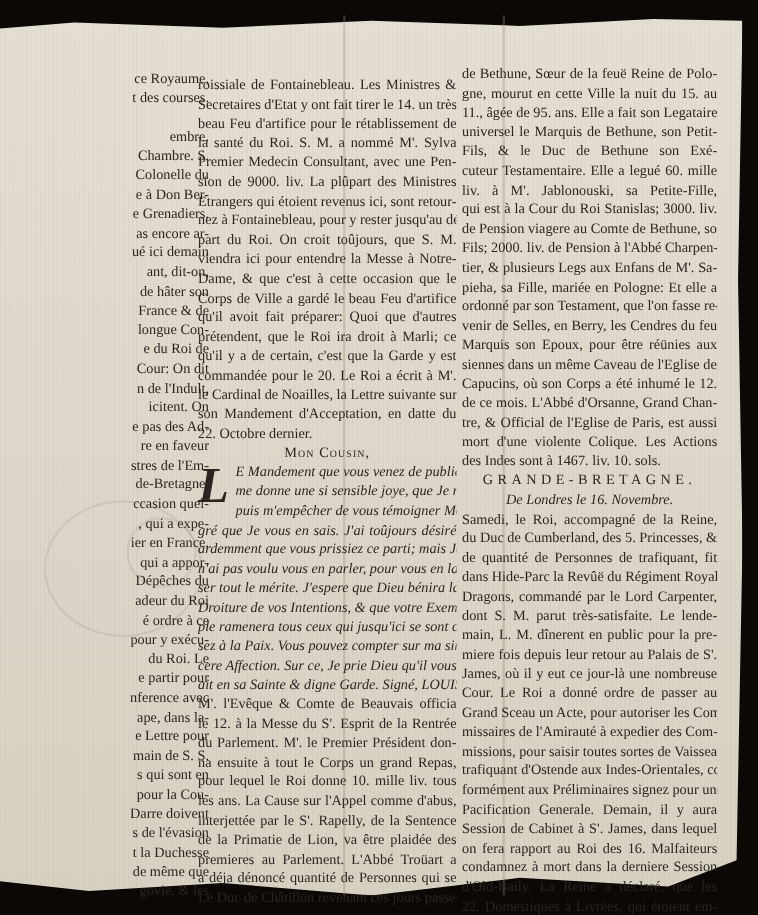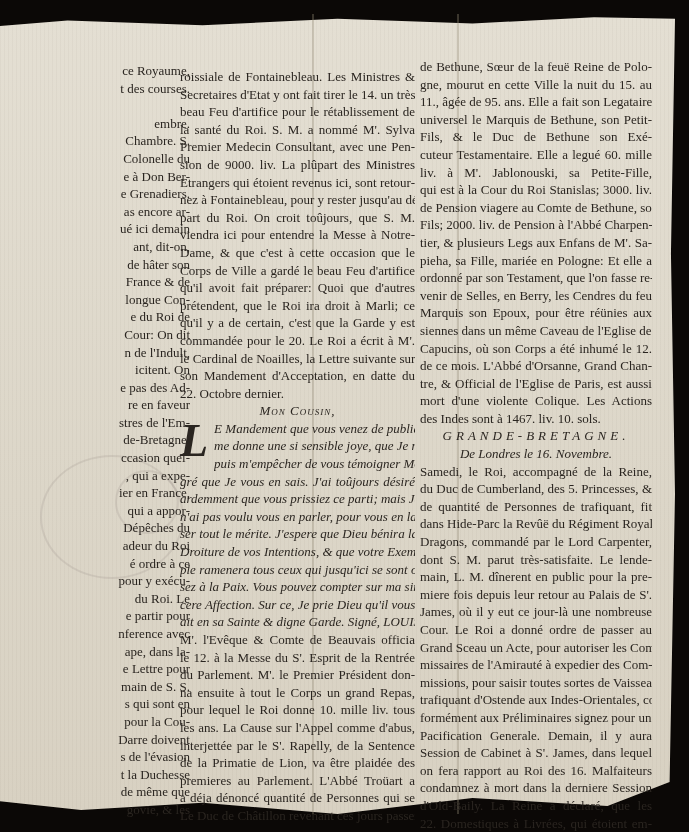--- a/index.html
+++ b/index.html
@@ -24,21 +24,21 @@
     text-align:justify;
   }
   .col .line { display:block; white-space:nowrap; overflow:hidden; }
   .col.left { left:0; top:62px; width:190px; text-align:right; }
   .col.left .line { text-align:right; }
   .col.mid { left:180px; top:68px; width:235px; }
   .col.right { left:408px; top:58px; width:232px;margin-left:12px; }
   .col.mid .line, .col.right .line { text-align:justify; text-align-last:justify; }
   .col .line.last { text-align-last:left; }
   .it { font-style:italic; }
-  .center { text-align:left; text-align-last:center !important;font-style:italic; }
+  .center { text-align:left; text-align-last:center !important; }
   .heading { letter-spacing:4px; font-size:13px; }
   .sc { font-variant:small-caps; letter-spacing:1px; }
   .dropcap {
     float:left; font-size:46px; line-height:38px; font-style:italic;
     margin:2px 6px 0 0; font-weight:bold;
   }
   .watermark {
     position:absolute; left:40px; top:455px; width:140px; height:120px;
     border:2px solid rgba(140,130,120,0.18); border-radius:50%;
   }

